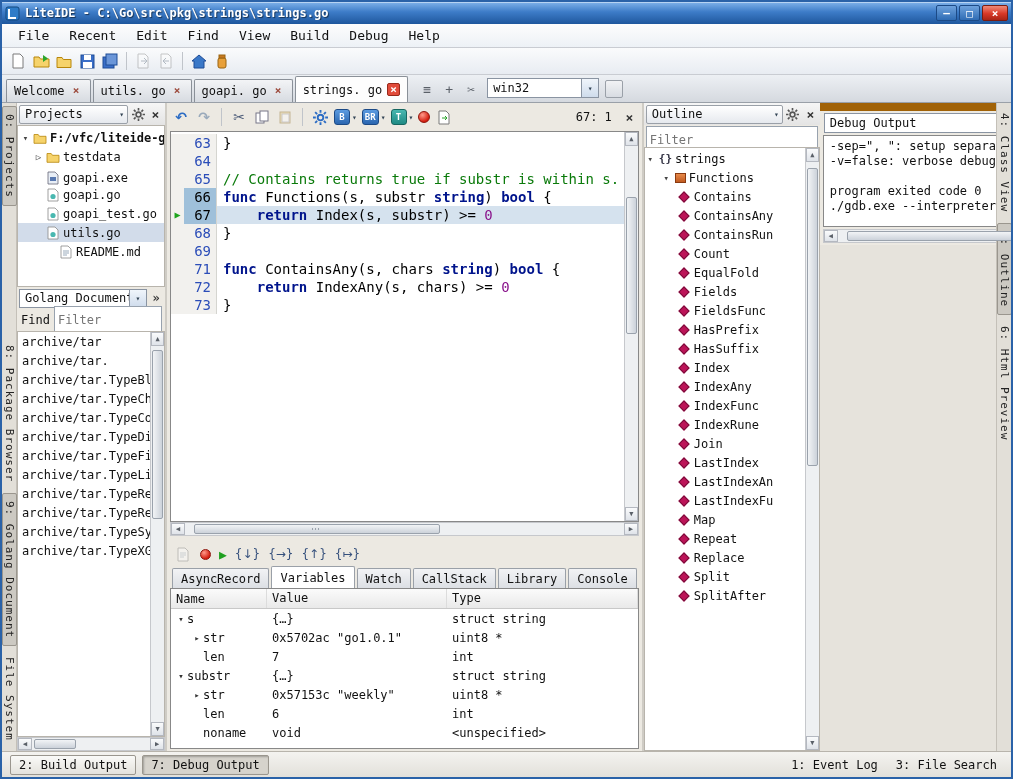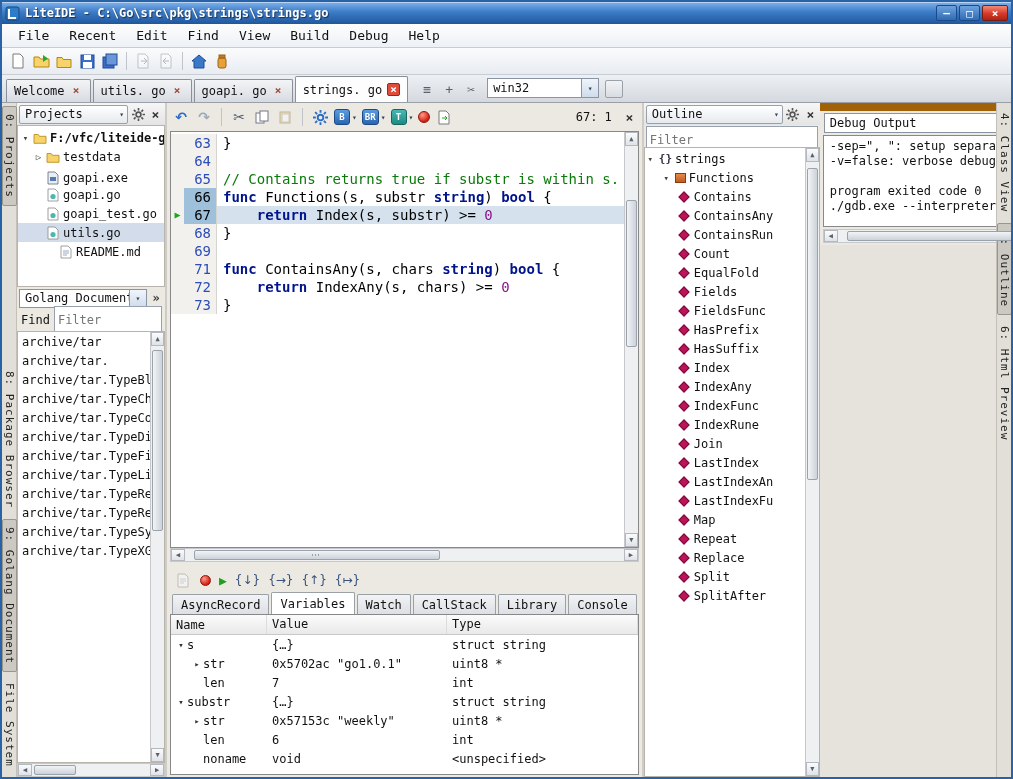--- a/index.html
+++ b/index.html
@@ -742,13 +742,20 @@
       </div>
     </div>
 
     <div class="strip right" id="right-strip">
         <div class="strip-tab">4: Class View</div>
         <div class="strip-tab pressed">5: Outline</div>
         <div class="strip-tab">6: Html Preview</div>
       </div>
   </div>
 
+  <div class="statusbar" id="statusbar">
+      <span class="status-btn">2: Build Output</span>
+      <span class="status-btn pressed">7: Debug Output</span>
+      <span class="sb-spacer"></span>
+      <span class="status-flat">1: Event Log</span>
+      <span class="status-flat">3: File Search</span>
+    </div>
 </div>
 
 </body></html>

